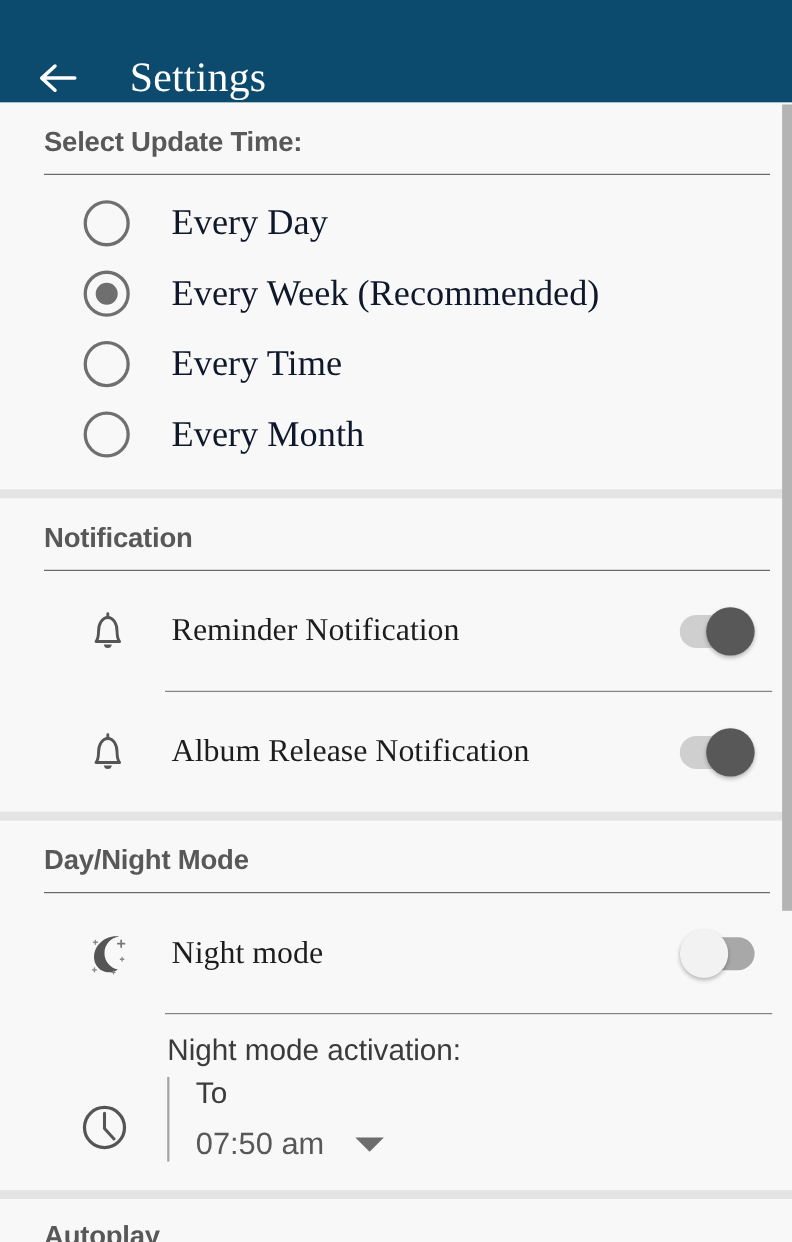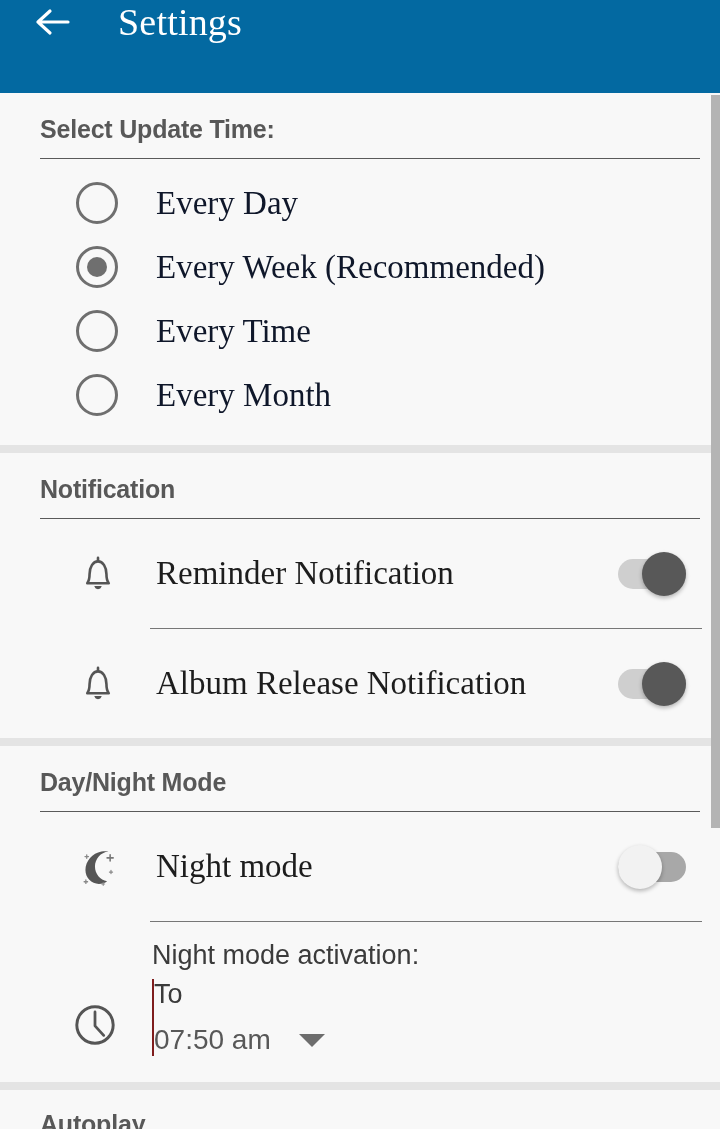--- a/index.html
+++ b/index.html
@@ -11,23 +11,23 @@
     height: 1129px;
     background: #eeeeee;
     font-family: "Liberation Sans", sans-serif;
     overflow: hidden;
     position: relative;
   }
 
   
   .appbar {
     height: 93px;
-    background: #0369a1;
-    display: flex;
-    align-items: flex-start;
+    background: #0c4a6e;
+    display: flex;
+    align-items: flex-end;
     padding-left: 30px;
     box-sizing: border-box;
     position: relative;
     z-index: 5;
   }
   .back-arrow {
     width: 44px;
     height: 44px;
     flex: 0 0 auto;
     display: block;
@@ -125,21 +125,21 @@
     width: 60px;
     height: 60px;
     margin-left: 68px;
     flex: 0 0 auto;
     display: flex;
     align-items: center;
     justify-content: center;
   }
   .row-label {
     font-family: "Liberation Serif", serif;
-    font-size: 33px;
+    font-size: 29px;
     color: #1d1d1d;
     margin-left: 28px;
     flex: 1 1 auto;
     white-space: nowrap;
   }
   .row-divider {
     height: 1px;
     background: #777777;
     margin-left: 150px;
     margin-right: 18px;
@@ -198,21 +198,22 @@
   }
   .time-cols {
     display: flex;
     align-items: stretch;
   }
   .time-col {
     width: 258px;
     box-sizing: border-box;
   }
   .time-col.second {
-    border-left: 2px solid #7f1d1d;
+    border-left: 2px solid #a3a3a3;
+    padding-left: 24px;
   }
   .time-col-label {
     font-size: 27px;
     color: #3b3b3b;
     margin-bottom: 14px;
   }
   .time-value-wrap {
     display: flex;
     align-items: center;
   }

